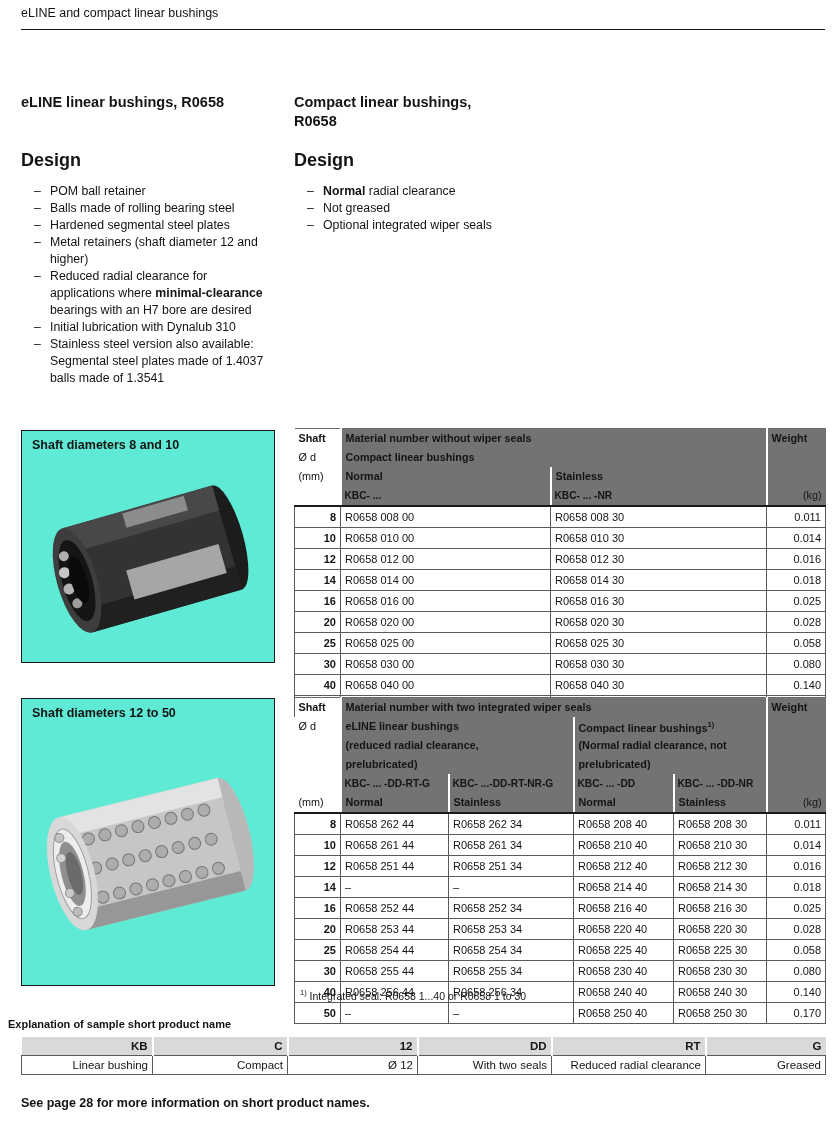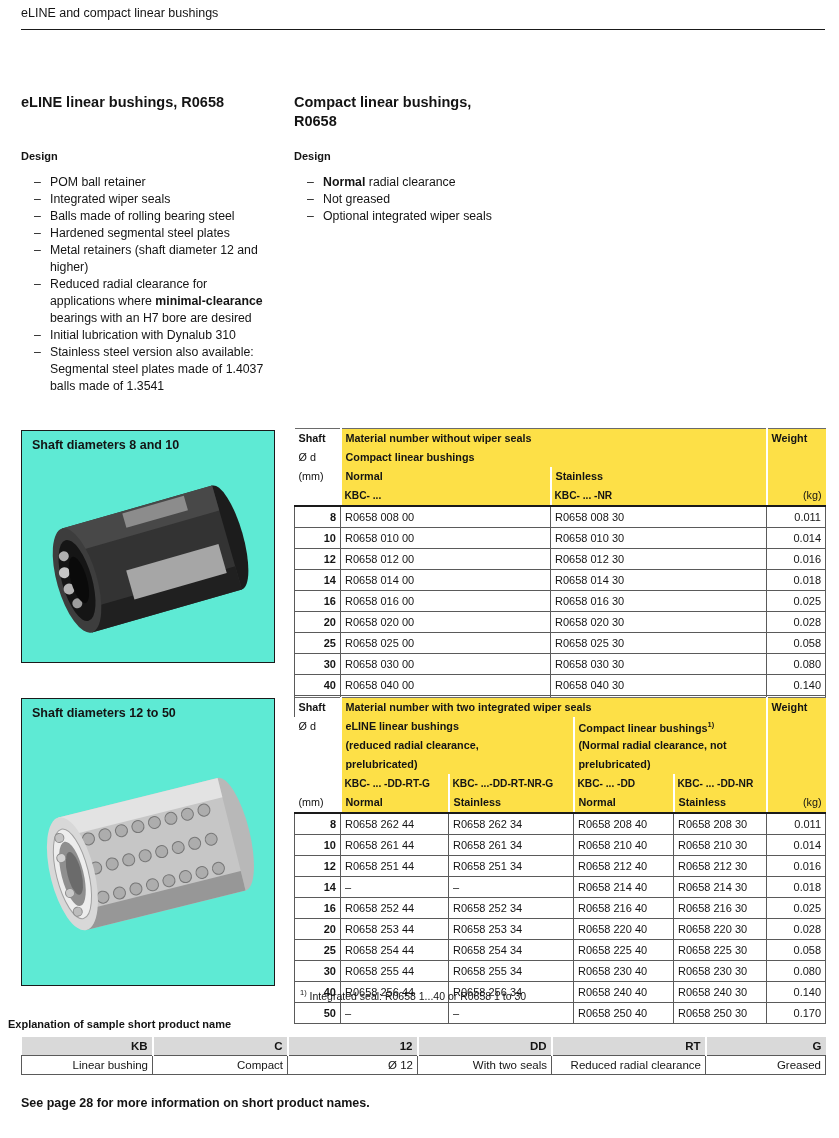--- a/index.html
+++ b/index.html
@@ -4,39 +4,39 @@
 <style>
   html,body{margin:0;padding:0;background:#ffffff;}
   .page{position:relative;width:839px;height:1138px;background:#fff;overflow:hidden;
         font-family:"Liberation Sans","DejaVu Sans",sans-serif;color:#141414;}
   .page-header{position:absolute;left:21px;top:6px;font-size:12.5px;}
   .header-rule{position:absolute;left:21px;top:29px;width:804px;border-top:1px solid #1a1a1a;}
 
   .left-col{position:absolute;left:21px;top:93px;width:256px;}
   .right-col{position:absolute;left:294px;top:93px;width:262px;}
   .section-title{font-size:14.5px;font-weight:bold;line-height:19px;min-height:57px;width:210px;}
-  .design-heading{font-size:11px;font-weight:bold;margin-bottom:5px;}
+  .design-heading{font-size:18px;font-weight:bold;margin-bottom:5px;}
   ul.design{list-style:none;margin:12px;padding:0;font-size:12.3px;line-height:17px;}
   ul.design li{position:relative;padding-left:17px;}
   ul.design li::before{content:"\2013";position:absolute;left:1px;top:0;}
   .bold-seg{font-weight:bold;}
 
   .photo-box{position:absolute;left:21px;width:252px;border:1px solid #1a1a1a;background:#5eead4;}
   #photo1{top:430px;height:231px;}
   #photo2{top:698px;height:286px;}
   .photo-caption{position:absolute;left:10px;top:7px;font-size:12.5px;font-weight:bold;z-index:2;}
   .photo-box svg{position:absolute;left:0;top:0;}
 
   table.spec{position:absolute;left:294px;width:531px;border-collapse:collapse;table-layout:fixed;font-size:11px;}
   #table1{top:428px;}
   #table2{top:697px;}
   .spec td{padding:1px 4px;line-height:13px;vertical-align:middle;white-space:nowrap;overflow:hidden;}
   .spec thead{font-size:10.8px;}
   .spec thead td{height:17px;}
-  .spec thead td.g{background:#fde047;}
+  .spec thead td.g{background:#737373;}
   .spec thead td.sepl{border-left:2px solid #ffffff;}
   .spec thead tr:first-child td{border-top:1px solid #6a6a6a;}
   .spec thead tr:last-child td{border-bottom:2px solid #1a1a1a;}
   .spec thead td.kbc{font-size:10.2px;padding:1px 3px;}
   .b{font-weight:bold;}
   .r{text-align:right;}
   .sh{background:#ffffff;}
   .spec tbody td{height:18px;border:1px solid #5a5a5a;}
   .spec tbody td.shv{font-weight:bold;text-align:right;}
   .spec tbody td.wv{text-align:right;}
@@ -58,21 +58,20 @@
 <div class="page">
 
   <div class="page-header">eLINE and compact linear bushings</div>
   <div class="header-rule"></div>
 
   <div class="left-col">
     <div class="section-title">eLINE linear bushings, R0658</div>
     <div class="design-heading">Design</div>
     <ul class="design">
         <li><span>POM ball retainer</span></li>
-        <li><span>Integrated wiper seals</span></li>
         <li><span>Balls made of rolling bearing steel</span></li>
         <li><span>Hardened segmental steel plates</span></li>
         <li><span>Metal retainers (shaft diameter 12 and higher)</span></li>
         <li><span>Reduced radial clearance for applications where </span><span class="bold-seg">minimal-clearance</span><span> bearings with an H7 bore are desired</span></li>
         <li><span>Initial lubrication with Dynalub 310</span></li>
         <li><span>Stainless steel version also available: Segmental steel plates made of 1.4037 balls made of 1.3541</span></li>
       </ul>
   </div>
 
   <div class="right-col">

